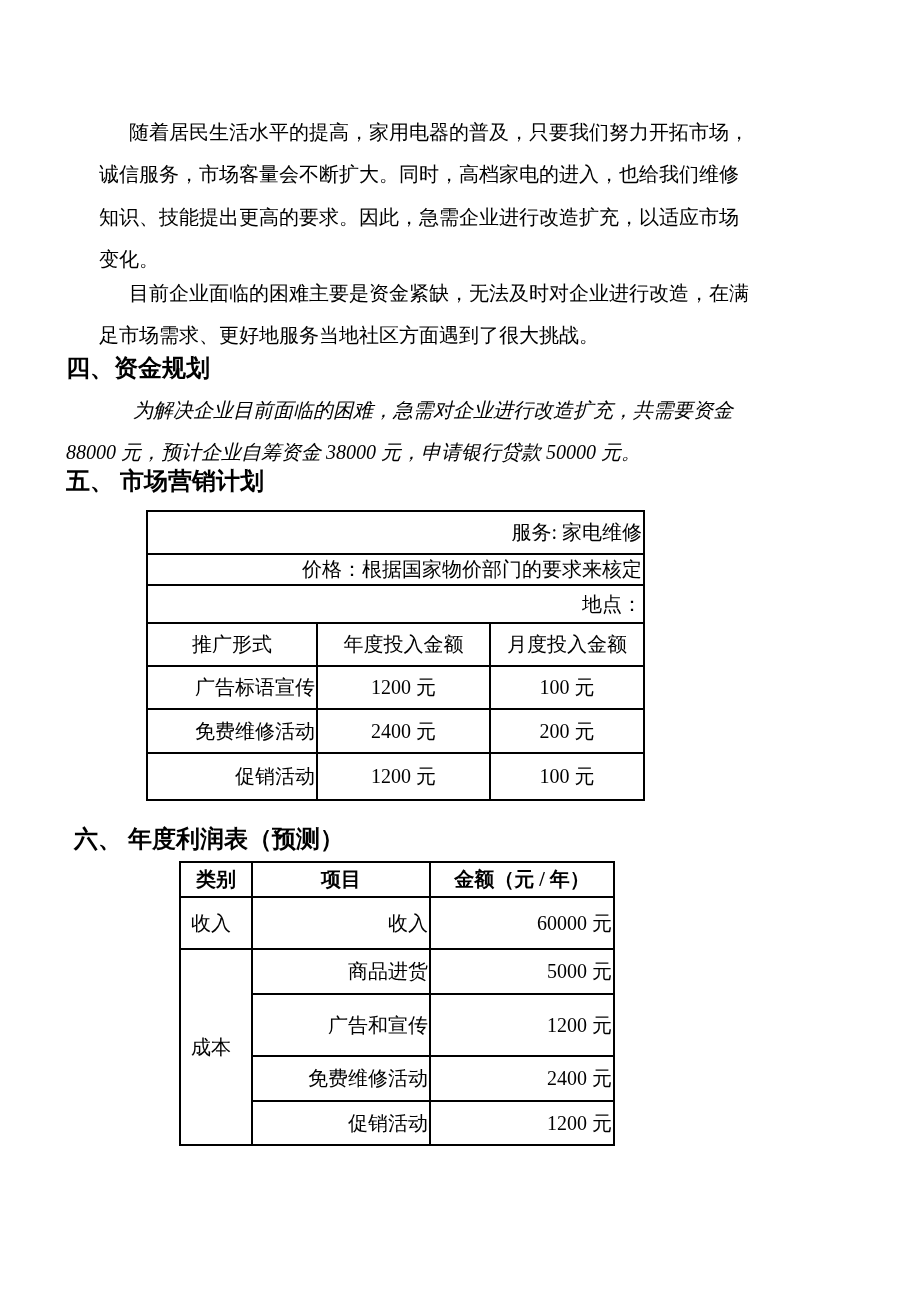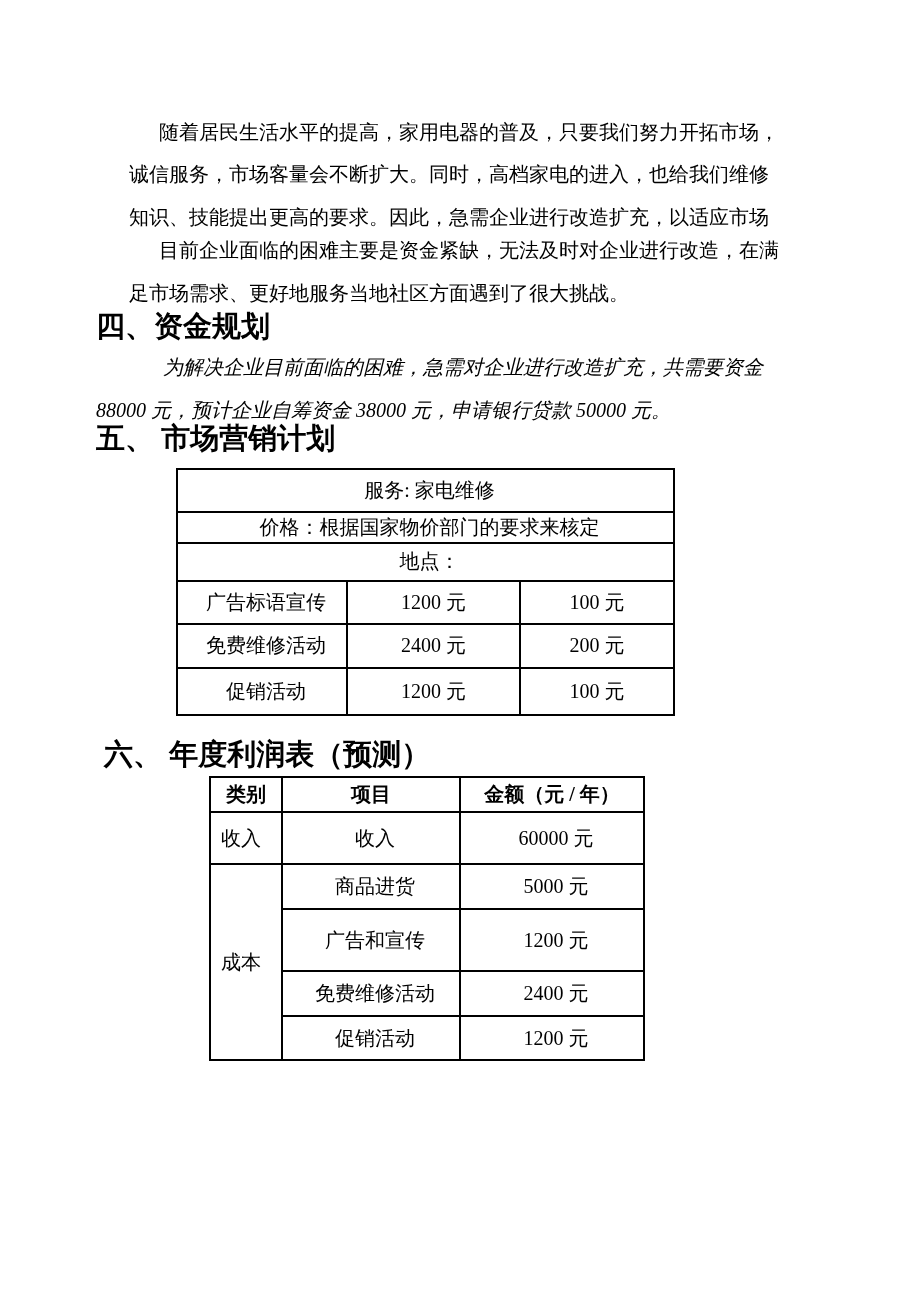--- a/index.html
+++ b/index.html
@@ -2,64 +2,65 @@
 <html><head>
 <meta charset="utf-8">
 <style>
   html,body { margin:0; padding:0; }
   body {
     width:920px; height:1302px;
     background:#ffffff; color:#000000;
     font-family:"Liberation Serif","DejaVu Serif",serif;
     overflow:hidden;
   }
-  .content { padding:111px 130px 0 96px; font-size:20px; }
+  .content { padding:111px 130px 0 66px; font-size:20px; }
 
   .para { margin:0; }
   .para .line { line-height:42.4px; white-space:pre; }
   .para-indented { margin-left:33px; }
   .indent-small { padding-left:30px; }
   .indent-large { padding-left:67px; }
   .p2 { margin-top:-9px; }
   .p3 { margin-top:-1px;font-style:italic; }
 
   .heading {
-    font-size:29px; font-weight:bold; line-height:42.4px; white-space:pre;font-family:Liberation Serif, serif;
+    font-size:24px; font-weight:bold; line-height:42.4px; white-space:pre;font-family:Liberation Serif, serif;
   }
   .h-four { margin-top:-9px; }
   .h-five { margin-top:-14px; }
   .h-six  { margin-top:17px;margin-left:8px; }
 
   table {
     border-collapse:collapse; table-layout:fixed;
     font-size:20px; color:#000000;
   }
   td, th {
     border:2px solid #000000;
     vertical-align:middle;
     font-weight:normal;
     overflow:hidden; white-space:pre;
   }
   .tbl-marketing { width:497px; margin-left:80px; margin-top:8px; }
   .tbl-profit   { width:434px; margin-left:113px; margin-top:1px; }
 
-  .cell-left   { text-align:center; padding-left:9px;border-radius:13px; }
+  .cell-left   { text-align:right; padding-left:9px;border-radius:13px; }
   .cell-center { text-align:center; padding:0; }
   .tbl-profit th { font-weight:bold; text-align:center; padding:0; }
   .cat-cell { text-align:left; padding-left:10px; }
 </style>
 </head>
 <body>
 
 <div class="content">
 
   <div class="para para-indented p1">
     <div class="line indent-small">随着居民生活水平的提高，家用电器的普及，只要我们努力开拓市场，</div>
     <div class="line">诚信服务，市场客量会不断扩大。同时，高档家电的进入，也给我们维修</div>
     <div class="line">知识、技能提出更高的要求。因此，急需企业进行改造扩充，以适应市场</div>
+    <div class="line">变化。</div>
   </div>
 
   <div class="para para-indented p2">
     <div class="line indent-small">目前企业面临的困难主要是资金紧缺，无法及时对企业进行改造，在满</div>
     <div class="line">足市场需求、更好地服务当地社区方面遇到了很大挑战。</div>
   </div>
 
   <div class="heading h-four">四、资金规划</div>
 
   <div class="para p3">
@@ -77,20 +78,25 @@
       </colgroup>
     <tbody>
         <tr style="height:43px">
       <td colspan="3" class="cell-left">服务: 家电维修</td>
     </tr>
     <tr style="height:31px">
       <td colspan="3" class="cell-left">价格：根据国家物价部门的要求来核定</td>
     </tr>
     <tr style="height:38px">
       <td colspan="3" class="cell-left">地点：</td>
+    </tr>
+    <tr style="height:43px">
+      <td class="cell-center">推广形式</td>
+      <td class="cell-center">年度投入金额</td>
+      <td class="cell-center">月度投入金额</td>
     </tr>
     <tr style="height:43px">
       <td class="cell-left">广告标语宣传</td>
       <td class="cell-center">1200 元</td>
       <td class="cell-center">100 元</td>
     </tr>
     <tr style="height:44px">
       <td class="cell-left">免费维修活动</td>
       <td class="cell-center">2400 元</td>
       <td class="cell-center">200 元</td>

